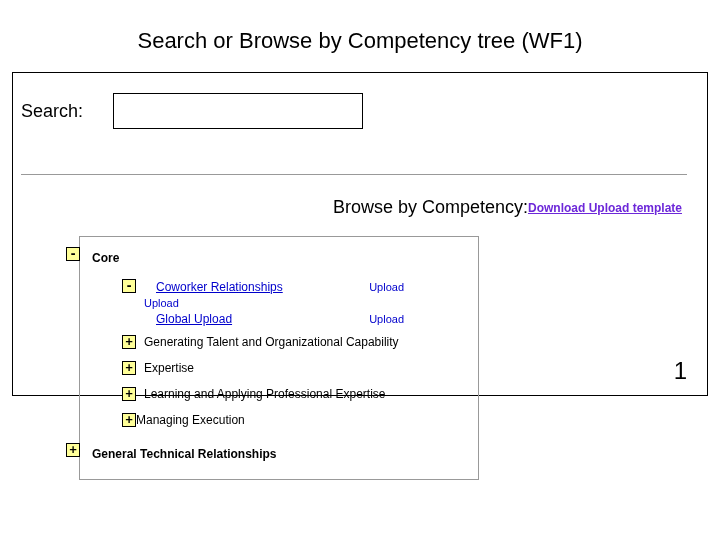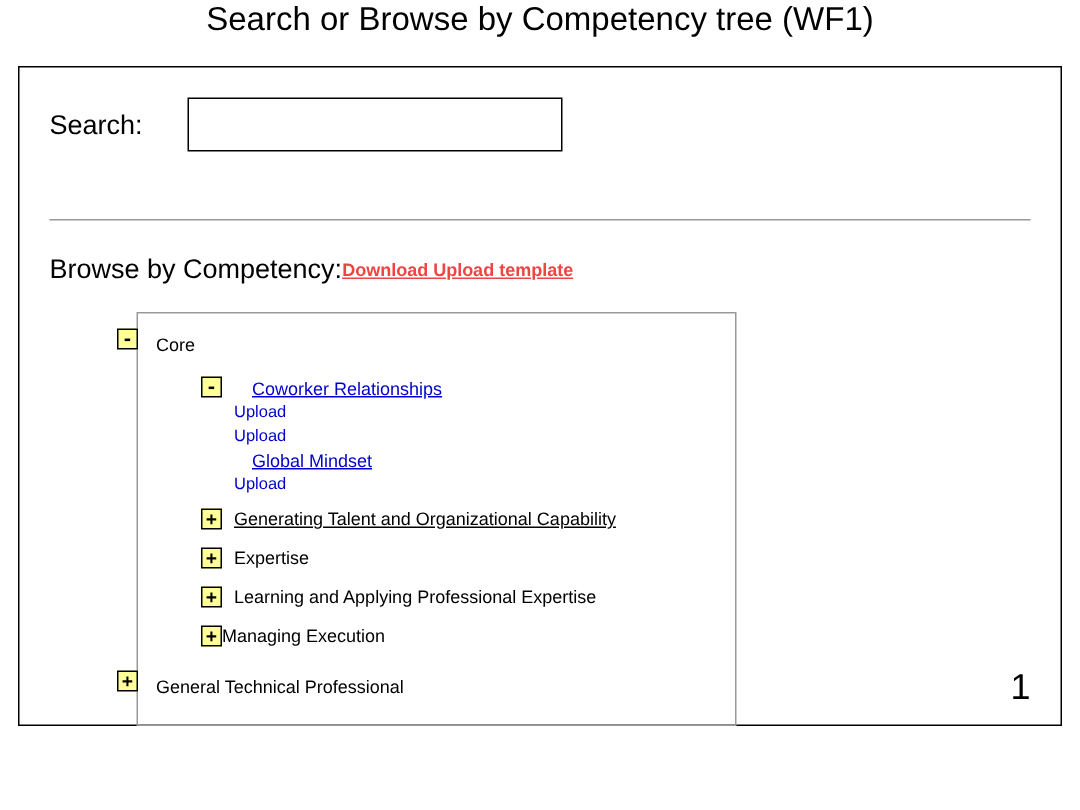--- a/index.html
+++ b/index.html
@@ -6,28 +6,29 @@
     body {
       font-family: Arial, sans-serif;
       width: 720px;
       height: 540px;
       background: #fff;
       padding: 0;
     }
     .title {
       font-size: 22px;
       text-align: center;
+      padding-top: 28px;
       padding-bottom: 18px;
     }
     .main-box {
       border: 1px solid #000;
       margin: 0 12px;
-      height: 440px;
+      height: 324px;
       position: relative;
-      padding: 20px 20px 10px 20px;
+      padding: 20px 20px 10px 8px;
     }
     .search-row {
       display: flex;
       align-items: center;
       margin-bottom: 45px;
     }
     .search-label {
       font-size: 18px;
       margin-right: 30px;
     }
@@ -37,32 +38,32 @@
       height: 36px;
       font-size: 15px;
       padding: 2px 6px;
     }
     .divider {
       border-top: 1px solid #999;
       margin: 0 0 22px 0;
     }
     .browse-header {
       display: flex;
-      justify-content: flex-start;
+      justify-content: flex-end;
       align-items: center;
       margin-bottom: 18px;
     }
     .browse-label {
       font-size: 18px;
     }
     .download-link {
       font-size: 12px;
       font-weight: bold;
       text-decoration: underline;
-      color: #ef4444;
+      color: #6d28d9;
       cursor: pointer;
       margin-right: 5px;
     }
     .tree-container {
       border: 1px solid #999;
       margin-left: 58px;
       width: 400px;
       padding: 10px 14px 14px 12px;
       font-size: 12px;
       position: relative;
@@ -79,21 +80,21 @@
       border: 1px solid #000;
       background: #ffff99;
       font-size: 12px;
       font-weight: bold;
       line-height: 1;
       cursor: pointer;
       vertical-align: middle;
       font-family: monospace;
     }
     .node-label {
-      font-weight: normal;
+      font-weight: bold;
       margin-left: 8px;
       vertical-align: middle;
     }
     .node-row {
       display: flex;
       align-items: center;
       min-height: 22px;
     }
     .leaf-link {
       color: #0000cc;
@@ -103,21 +104,20 @@
     .upload-link {
       color: #0000cc;
       font-size: 11px;
       cursor: pointer;
     }
     .leaf-row {
       display: flex;
       justify-content: space-between;
       padding-right: 60px;
       line-height: 16px;
-      flex-direction: column;
     }
     .leaf-links {
       margin-left: 12px;
       width: 170px;
     }
     .level1 { margin-left: 0; }
     .level2 { margin-left: 30px; }
     .page-num {
       position: absolute;
       right: 20px;
@@ -164,32 +164,32 @@
               <div class="leaf-links">
                 <span class="leaf-link">Coworker Relationships</span>
               </div>
               <span class="upload-link">Upload</span>
             </div>
             <div class="leaf-row">
               <span class="upload-link">Upload</span>
             </div>
             <div class="leaf-row">
               <div class="leaf-links">
-                <span class="leaf-link">Global Mindset</span>
+                <span class="leaf-link">Global Upload</span>
               </div>
               <span class="upload-link">Upload</span>
             </div>
           </div>
         </div>
       </div>
 
       <div class="tree-node level2" style="margin-top:4px;">
         <div class="node-row">
           <span class="toggle-btn">+</span>
-          <span style="margin-left:8px;text-decoration:underline;">Generating Talent and Organizational Capability</span>
+          <span style="margin-left:8px;">Generating Talent and Organizational Capability</span>
         </div>
       </div>
 
       <div class="tree-node level2" style="margin-top:4px;">
         <div class="node-row">
           <span class="toggle-btn">+</span>
           <span style="margin-left:8px;">Expertise</span>
         </div>
       </div>
 
@@ -204,20 +204,20 @@
         <div class="node-row">
           <span class="toggle-btn">+</span>
           <span style="margin-left:0;">Managing Execution</span>
         </div>
       </div>
     </div>
 
     <div class="tree-node level1" style="margin-top:12px;position:relative;">
       <span class="toggle-btn toggle-out">+</span>
       <div class="node-row">
-        <span class="node-label" style="margin-left:0;">General Technical Professional</span>
+        <span class="node-label" style="margin-left:0;">General Technical Relationships</span>
       </div>
     </div>
 
   </div>
 
   <div class="page-num">1</div>
 </div>
 
 </body></html>

